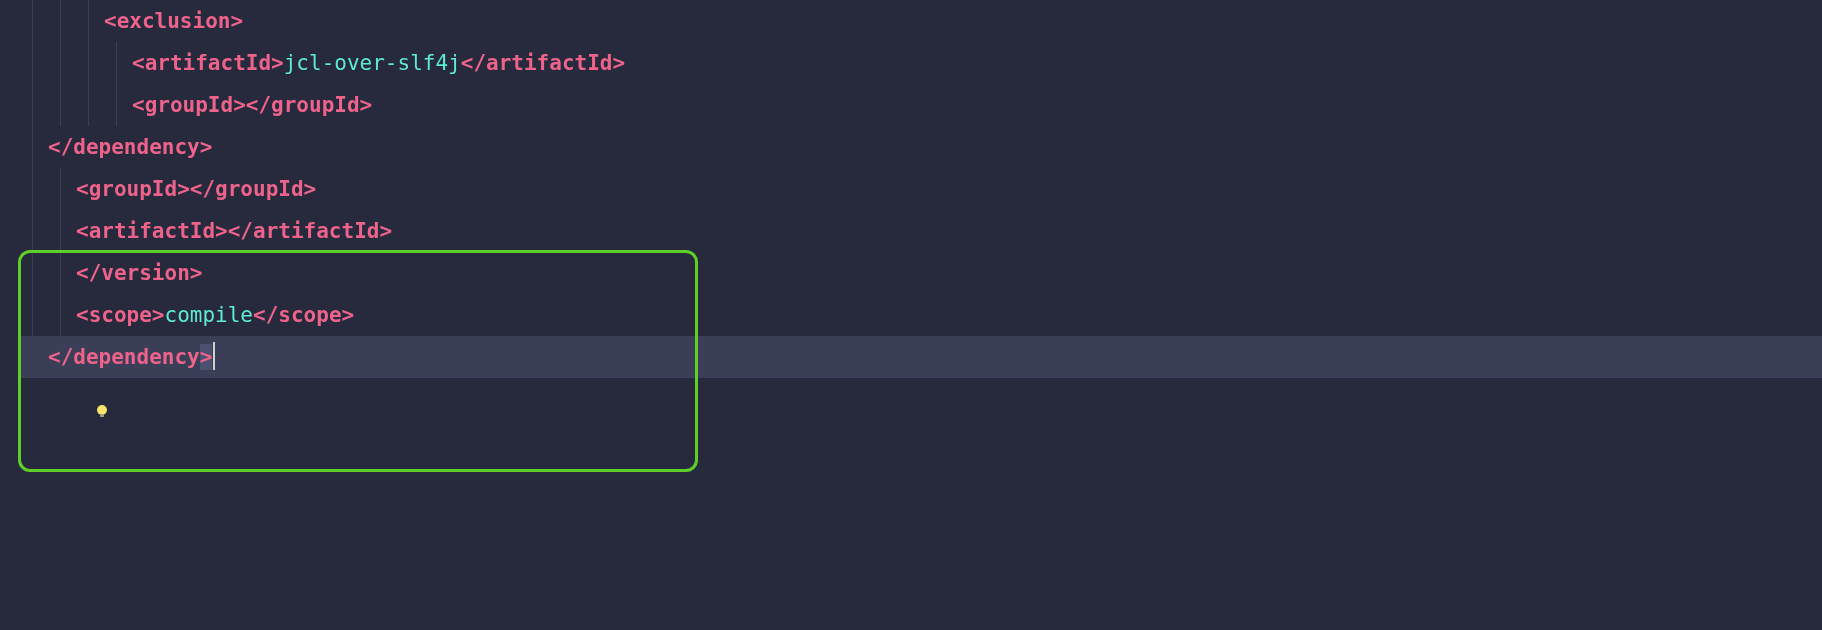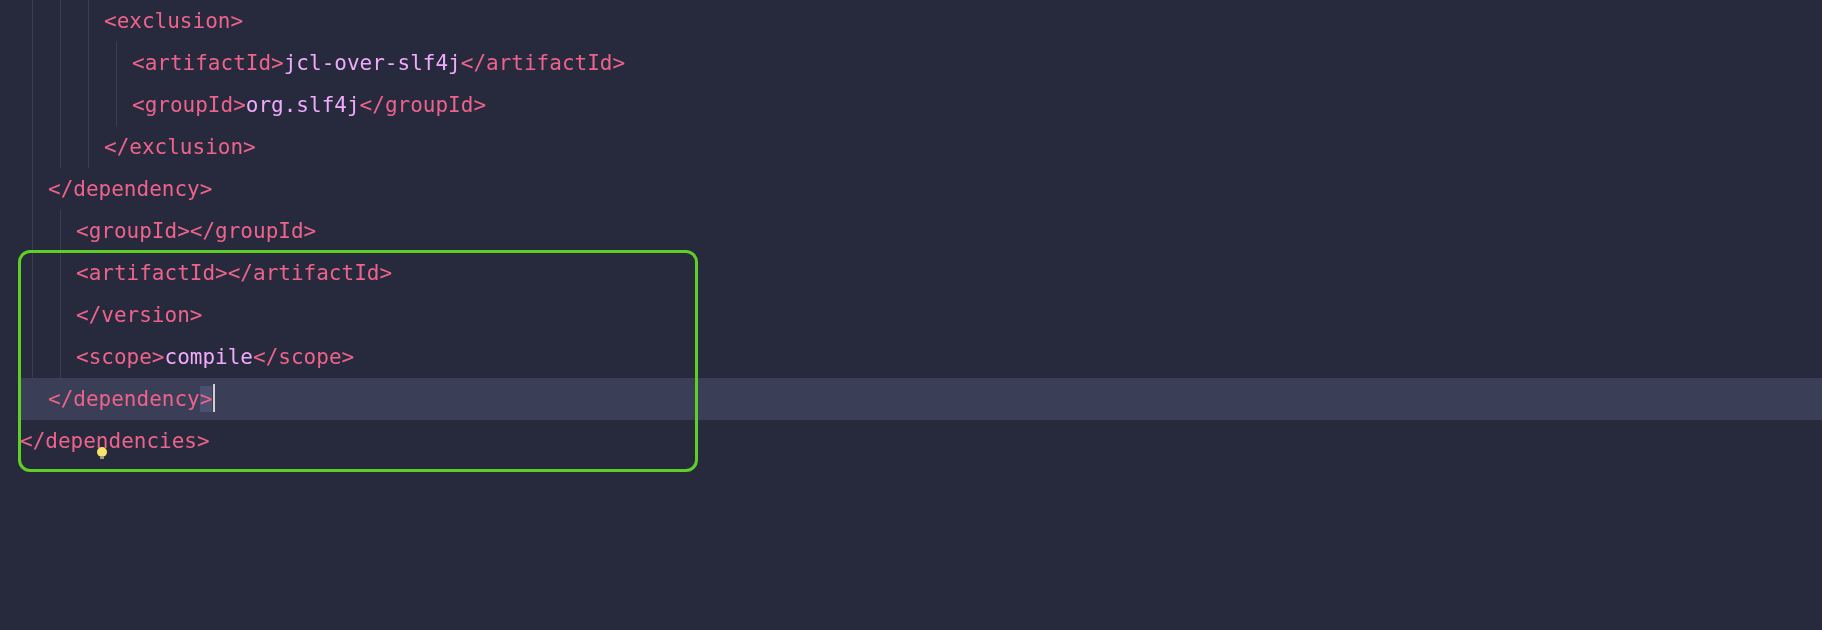--- a/index.html
+++ b/index.html
@@ -32,22 +32,22 @@
   }
   .guide::before {
     content: "";
     position: absolute;
     left: 12px;
     top: -21px;
     bottom: -21px;
     width: 1px;
     background: #3a3e52;
   }
-  .tag { color: #ee638b; font-weight: 400; }
-  .txt { color: #f0abfc; }
+  .tag { color: #ee638b; font-weight: 700; }
+  .txt { color: #5eead4; }
   .highlight-box {
     position: absolute;
     border: 3px solid #5fce27;
     border-radius: 12px;
     pointer-events: none;
     z-index: 5;
   }
   .line.cursor-line {
     background: #3a3e56;
   }
@@ -79,26 +79,23 @@
 
   <div class="line">
     <span class="guide"></span><span class="guide"></span><span class="guide"></span><span class="tag">&lt;exclusion&gt;</span>
   </div>
 
   <div class="line">
     <span class="guide"></span><span class="guide"></span><span class="guide"></span><span class="guide"></span><span class="tag">&lt;artifactId&gt;</span><span class="txt">jcl-over-slf4j</span><span class="tag">&lt;/artifactId&gt;</span>
   </div>
 
   <div class="line">
-    <span class="guide"></span><span class="guide"></span><span class="guide"></span><span class="guide"></span><span class="tag">&lt;groupId&gt;</span><span class="txt">org.slf4j</span><span class="tag">&lt;/groupId&gt;</span>
+    <span class="guide"></span><span class="guide"></span><span class="guide"></span><span class="guide"></span><span class="tag">&lt;groupId&gt;</span><span class="tag">&lt;/groupId&gt;</span>
   </div>
 
-  <div class="line">
-    <span class="guide"></span><span class="guide"></span><span class="guide"></span><span class="tag">&lt;/exclusion&gt;</span>
-  </div>
 
 
   <div class="line">
     <span class="guide"></span><span class="tag">&lt;/dependency&gt;</span>
   </div>
 
 
   <div class="line">
     <span class="guide"></span><span class="guide"></span><span class="tag">&lt;groupId&gt;</span><span class="tag">&lt;/groupId&gt;</span>
   </div>
@@ -118,19 +115,16 @@
   <div class="line cursor-line">
     <span class="bulb" style="top:13px;">
       <svg viewBox="0 0 16 16" width="16" height="16">
         <circle cx="8" cy="7" r="5" fill="#f7e36a"></circle>
         <rect x="6" y="11" width="4" height="3" fill="#9aa07a"></rect>
       </svg>
     </span>
     <span class="guide"></span><span class="tag"><span>&lt;/dependency</span><span class="sel">&gt;</span></span><span class="cursor"></span>
   </div>
 
-  <div class="line">
-    <span class="tag">&lt;/dependencies&gt;</span>
-  </div>
 
   <div class="highlight-box" style="left:18px; top:250px; width:680px; height:222px;"></div>
 
 </div>
 
 </body></html>

